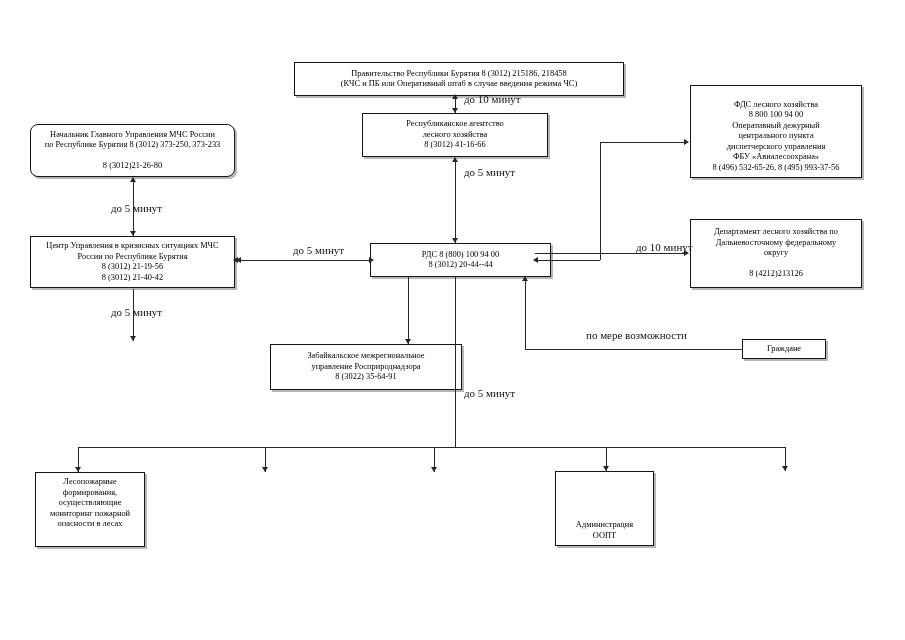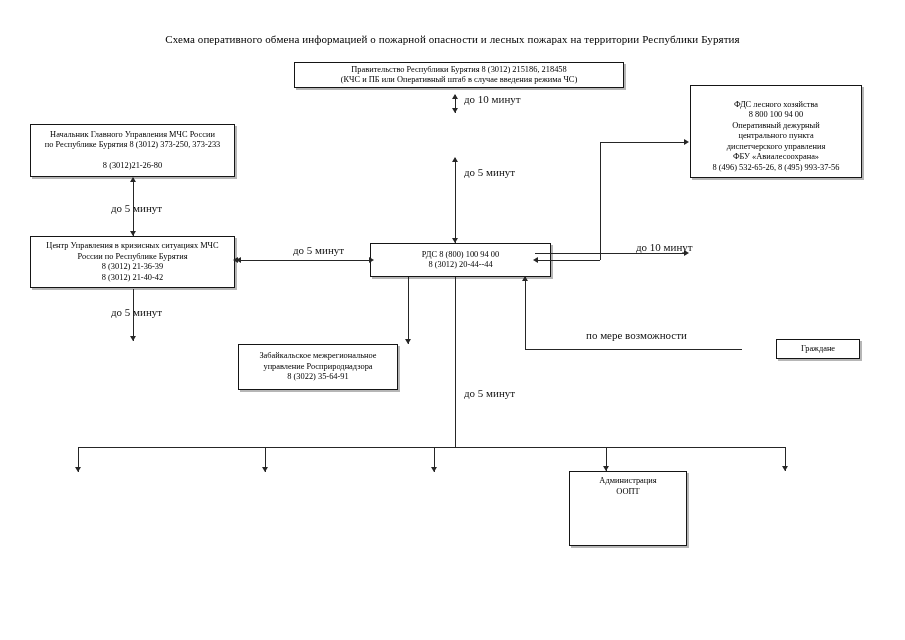--- a/index.html
+++ b/index.html
@@ -84,73 +84,91 @@
     line-height: 9px;
     color: #111111;
     white-space: nowrap;
   }
 </style>
 </head>
 <body>
 
 <div id="canvas">
 
-  <div id="title">Схема оперативного обмена информацией о пожарной опасности и лесных пожарах на территории Республики Бурятия</div>
-
-  <div class="box center-v" style="left:294px; top:62px; width:330px; height:26px;align-items:center;">
+
+  <div class="box center-v" style="left:294px; top:62px; width:330px; height:34px;align-items:center;">
     <span class="txt">Правительство Республики Бурятия  8 (3012) 215186, 218458
 (КЧС и ПБ или Оперативный штаб в случае введения режима ЧС)</span>
   </div>
 
+  <div class="box center-v" style="left:362px; top:113px; width:186px; height:44px;">
+    <span class="txt">Республиканское агентство
+лесного хозяйства
+8 (3012) 41-16-66</span>
+  </div>
 
   <div class="box center-v" style="left:690px; top:85px; width:172px; height:93px;align-items:flex-end;">
     <span class="txt">ФДС лесного хозяйства
 8 800 100 94 00
 Оперативный дежурный
 центрального пункта
 диспетчерского управления
 ФБУ «Авиалесоохрана»
 8 (496) 532-65-26, 8 (495) 993-37-56</span>
   </div>
 
-  <div class="box center-v" style="left:30px; top:124px; width:205px; height:53px;">
+  <div class="box center-v" style="left:30px; top:124px; width:205px; height:53px;border-radius:8px;">
     <span class="txt">Начальник Главного Управления МЧС России
 по Республике Бурятия 8 (3012) 373-250, 373-233
 
 8 (3012)21-26-80</span>
   </div>
 
   <div class="box center-v" style="left:30px; top:236px; width:205px; height:52px;">
     <span class="txt">Центр Управления в кризисных ситуациях МЧС
 России по Республике Бурятия
-8 (3012) 21-36-39
+8 (3012) 21-19-56
 8 (3012) 21-40-42</span>
   </div>
 
 
   <div class="box center-v" style="left:370px; top:243px; width:181px; height:34px;">
     <span class="txt">РДС 8 (800) 100 94 00
 8 (3012) 20-44--44</span>
   </div>
 
-
-  <div class="box center-v" style="left:238px; top:344px; width:160px; height:46px;">
+  <div class="box center-v" style="left:690px; top:219px; width:172px; height:69px;">
+    <span class="txt">Департамент лесного хозяйства по
+Дальневосточному федеральному
+округу
+
+8 (4212)213126</span>
+  </div>
+
+  <div class="box center-v" style="left:270px; top:344px; width:192px; height:46px;">
     <span class="txt">Забайкальское межрегиональное
 управление Росприроднадзора
 8 (3022) 35-64-91</span>
   </div>
 
-  <div class="box center-v" style="left:742px; top:339px; width:84px; height:20px;margin-left:34px;">
+  <div class="box center-v" style="left:742px; top:339px; width:84px; height:20px;">
     <span class="txt">Граждане</span>
   </div>
 
-
-
-
-  <div class="box top-v" style="left:569px; top:471px; width:118px; height:75px;">
+  <div class="box top-v" style="left:35px; top:472px; width:110px; height:75px;">
+    <span class="txt">Лесопожарные
+формирования,
+осуществляющие
+мониторинг пожарной
+опасности в лесах</span>
+  </div>
+
+
+
+  <div class="box top-v" style="left:555px; top:471px; width:99px; height:75px;align-items:flex-end;">
     <span class="txt">Администрация
 ООПТ</span>
   </div>
 
 
   <div class="ln vln" style="left:455px; top:95px; height:18px;"></div>
   <div class="arw arw-up" style="left:451.5px; top:94px;"></div>
   <div class="arw arw-down" style="left:451.5px; top:108px;"></div>
   <div class="elabel" style="left:464px; top:95px;">до 10 минут</div>
 

